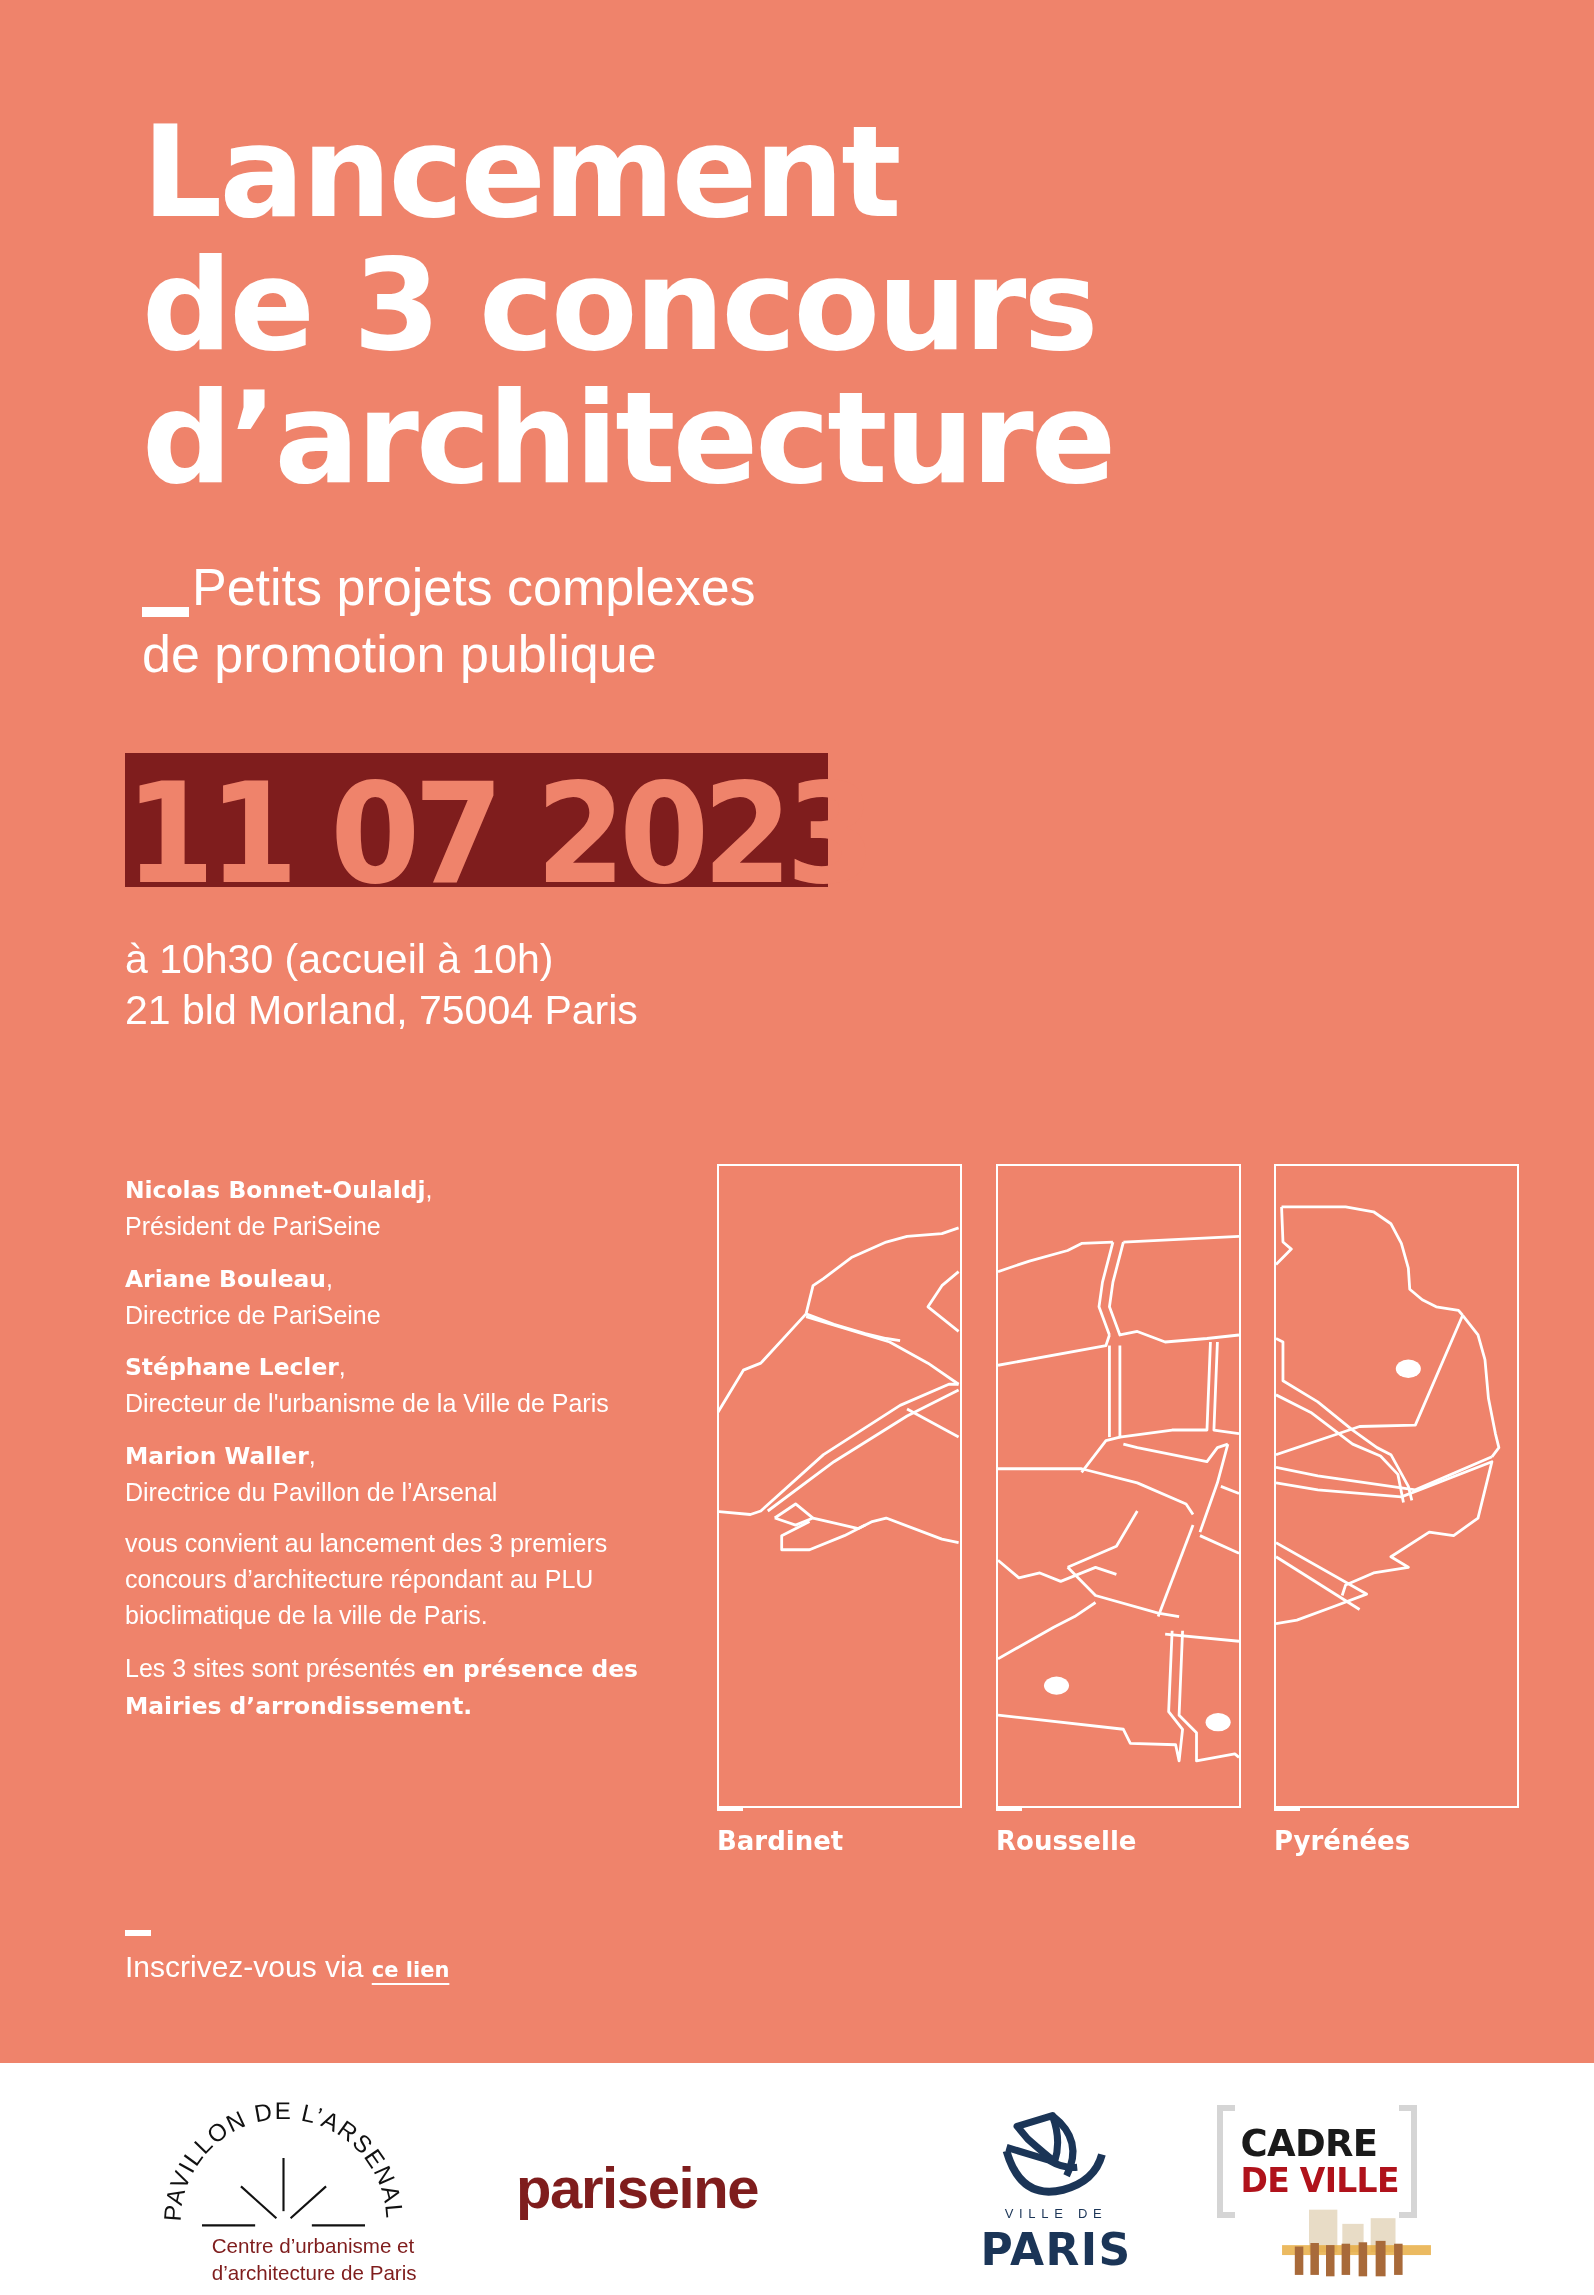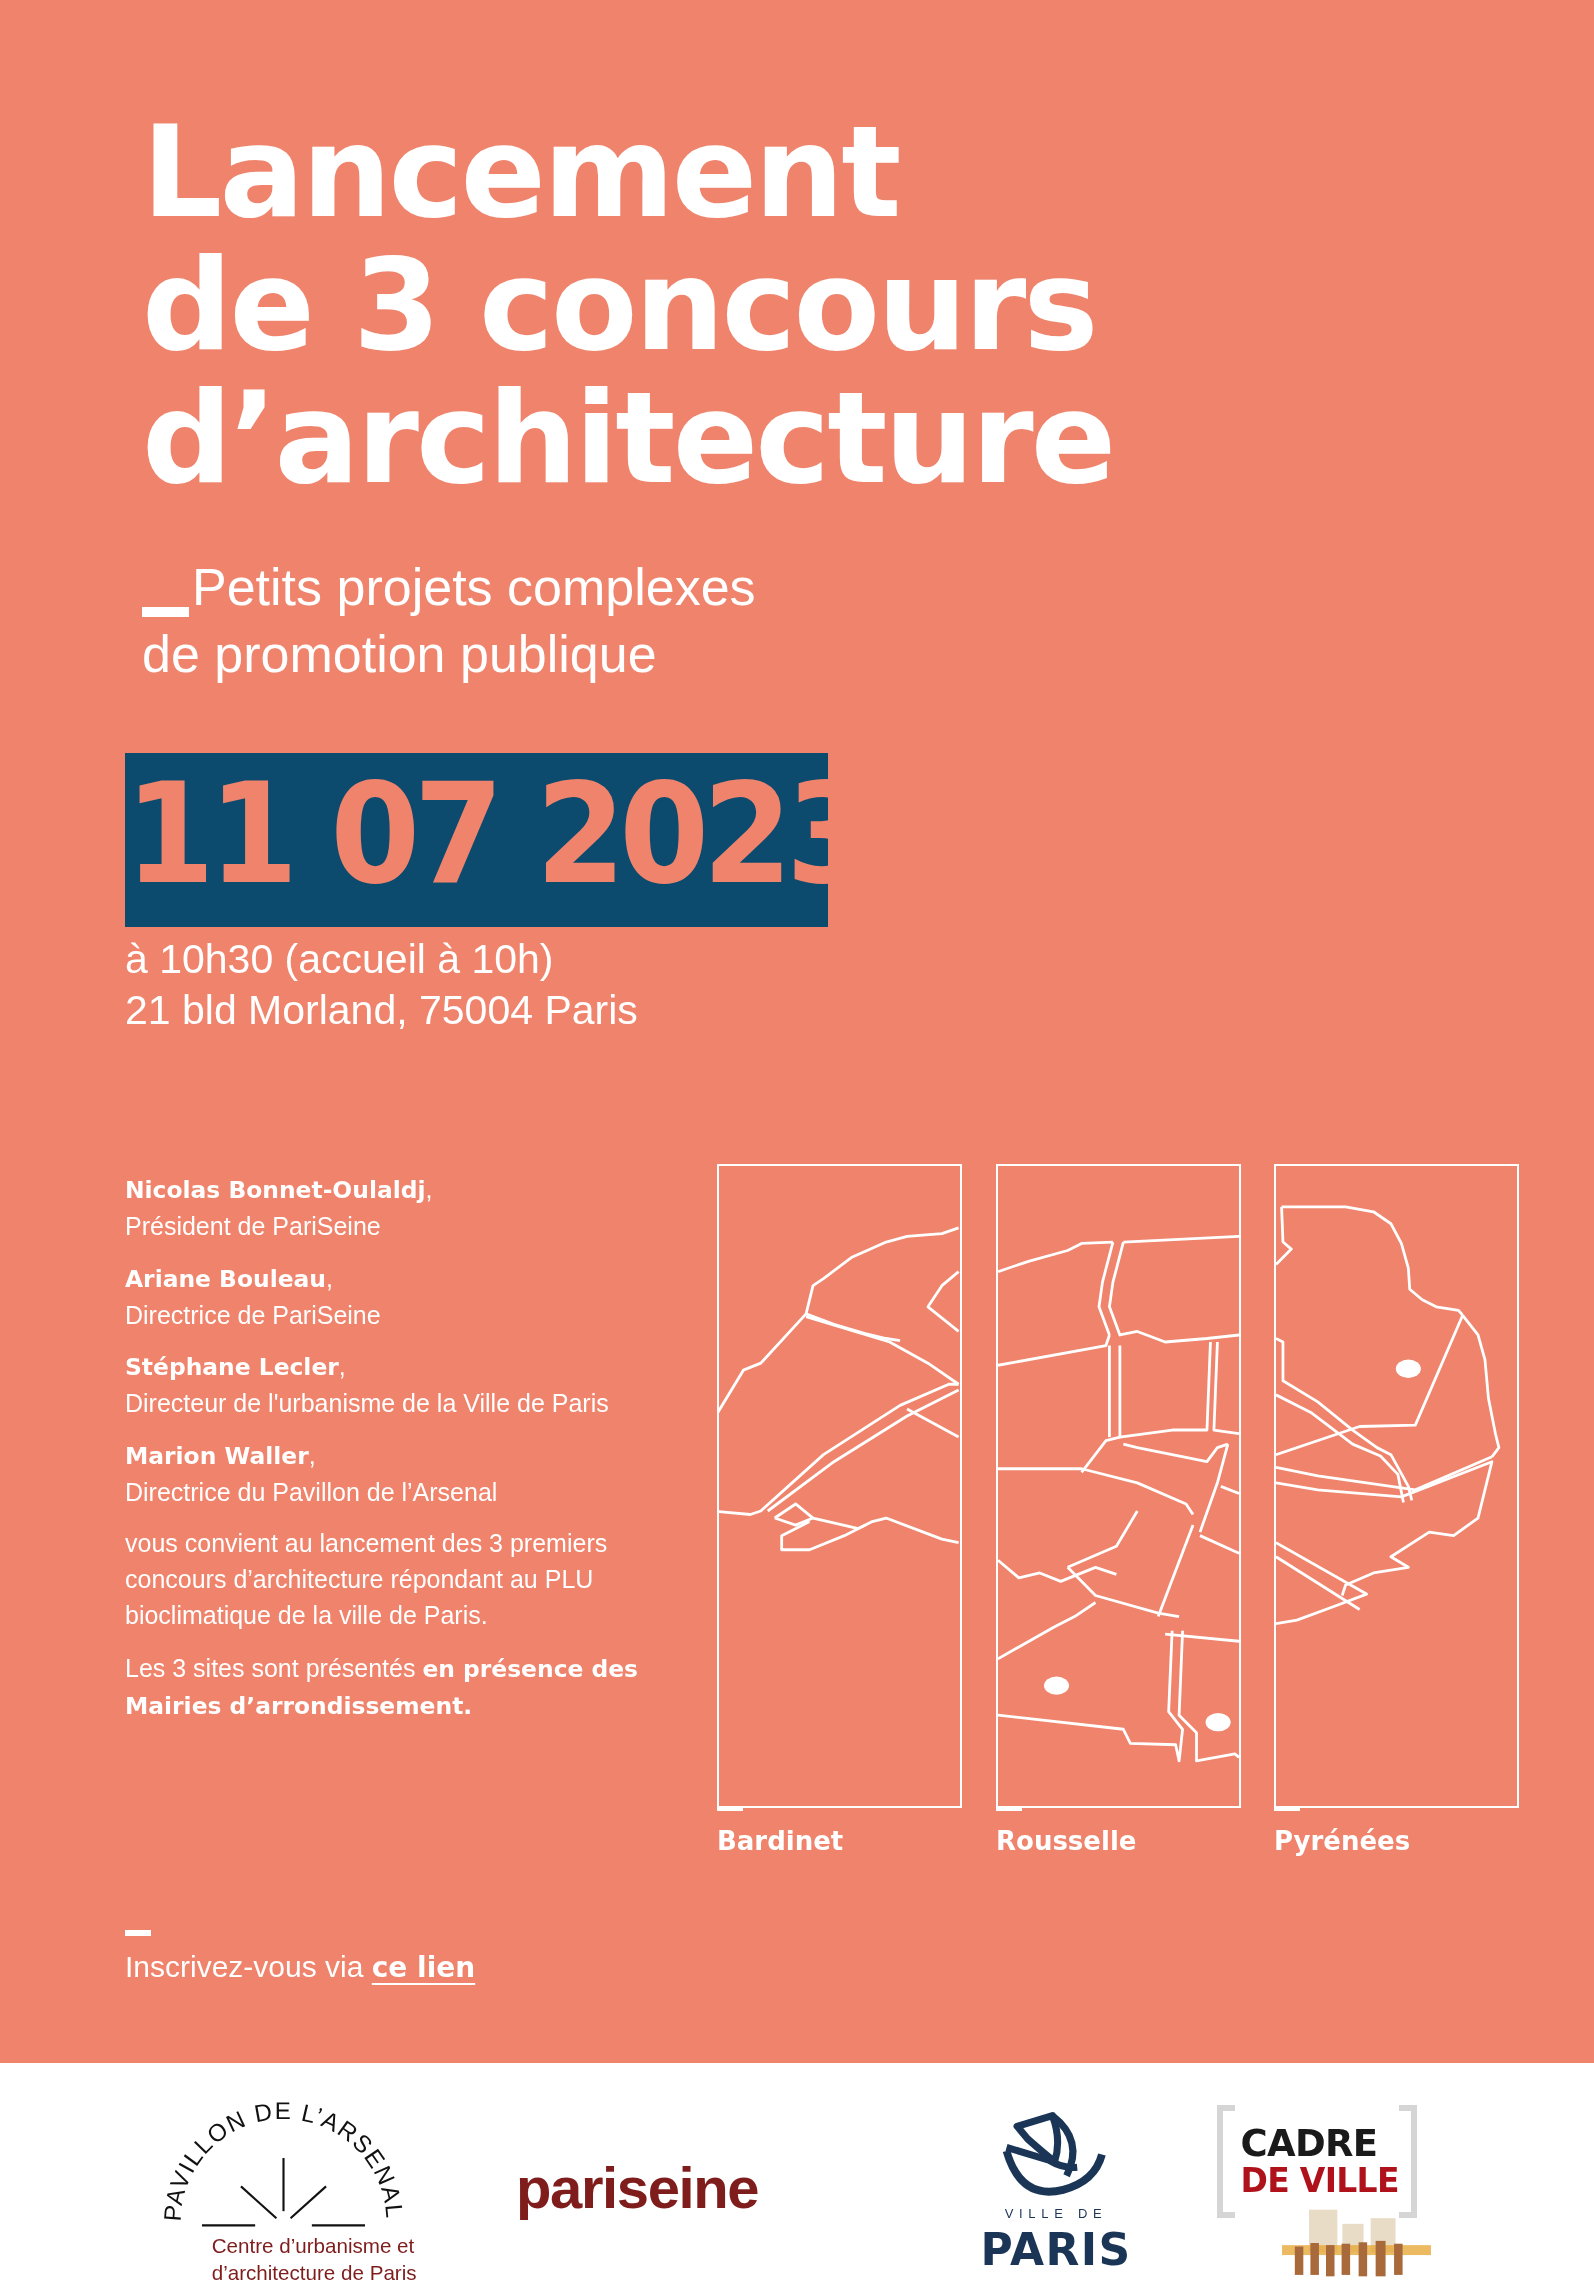--- a/index.html
+++ b/index.html
@@ -3,32 +3,32 @@
 <meta charset="utf-8">
 <style>
   html, body { margin:0; padding:0; }
   body { width:1595px; height:2295px; position:relative; overflow:hidden; background:#EF836B; font-family:"Liberation Sans", sans-serif; color:#fff; }
   .abs { position:absolute; }
   .title { left:142px; top:106px; font-family:"DejaVu Sans", sans-serif; font-weight:bold; font-size:126px; line-height:133px; letter-spacing:-2.8px; white-space:nowrap; }
   .title div { margin:0; }
   .subtitle { left:142px; top:554px; font-family:"Liberation Sans", sans-serif; font-weight:300; font-size:52px; line-height:67px; letter-spacing:0px; }
   .sub-bar { position:absolute; left:142px; top:607px; width:47px; height:10px; background:#fff; }
   .subtitle .l1 { padding-left:50px; }
-  .datebox { left:125px; top:753px; width:703px; height:174px; background:#0c4a6e; }
+  .datebox { left:125px; top:753px; width:703px; height:134px; background:#7f1d1d; }
   .datebox .d { position:absolute; left:0; top:7px; width:751px; font-family:"DejaVu Sans", sans-serif; font-weight:bold; font-size:139px; line-height:149px; color:#EF836B; letter-spacing:-7px; white-space:nowrap; transform:scaleX(0.93); transform-origin:left center; }
   .details { left:125px; top:934px; font-size:41px; line-height:51px; font-weight:300; }
   .people { left:125px; top:1171px; width:539px; font-size:25px; line-height:36px; }
   .people .name { font-family:"DejaVu Sans", sans-serif; font-weight:bold; font-size:23.4px; }
   .people .role { font-weight:normal; }
   .people .entry { margin-bottom:15.6px; }
   .people .para { margin-top:10px; margin-bottom:17px; }
   .people b { font-family:"DejaVu Sans", sans-serif; font-weight:bold; font-size:23.4px; }
   .reg-dash { left:125px; top:1930px; width:25.5px; height:5.7px; background:#fff; }
   .reg { left:125px; top:1948px; font-size:30px; line-height:37px; font-weight:300; }
-  .reg a { color:#fff; font-family:"DejaVu Sans", sans-serif; font-weight:bold; font-size:28px; text-decoration:underline; text-decoration-thickness:2.1px; text-underline-offset:5.7px; }
+  .reg a { color:#fff; font-family:"DejaVu Sans", sans-serif; font-weight:bold; font-size:21px; text-decoration:underline; text-decoration-thickness:2.1px; text-underline-offset:5.7px; }
   .panel { position:absolute; top:1164px; width:245px; height:644px; border:2.8px solid #fff; box-sizing:border-box; }
   .panel svg { position:absolute; left:0; top:0; width:100%; height:100%; }
   .panel-tick { position:absolute; width:25.5px; height:5px; background:#fff; top:1806px; }
   .panel-label { position:absolute; top:1820px; font-family:"DejaVu Sans", sans-serif; font-weight:bold; font-size:26px; line-height:43px; }
   .footer { left:0; top:2063px; width:1595px; height:232px; background:#fff; }
   .pav { position:absolute; left:163px; top:2087px; width:241px; height:184px; color:#111; }
   .pav .cap { position:absolute; left:5.7px; top:145px; font-size:20.6px; line-height:27px; color:#7f1d1d; white-space:nowrap;margin-left:43px; }
   .pariseine { position:absolute; left:516px; top:2154px; font-family:Liberation Sans, sans-serif; font-weight:bold; font-size:58px; color:#7f1d1d; letter-spacing:-1.4px; }
   .vdp { position:absolute; left:978px; top:2098px; width:156px; height:184px; color:#1b3557; text-align:center; }
   .vdp .ville { position:absolute; left:0; top:108px; width:156px; font-size:13px; letter-spacing:5.7px; font-weight:normal; }

